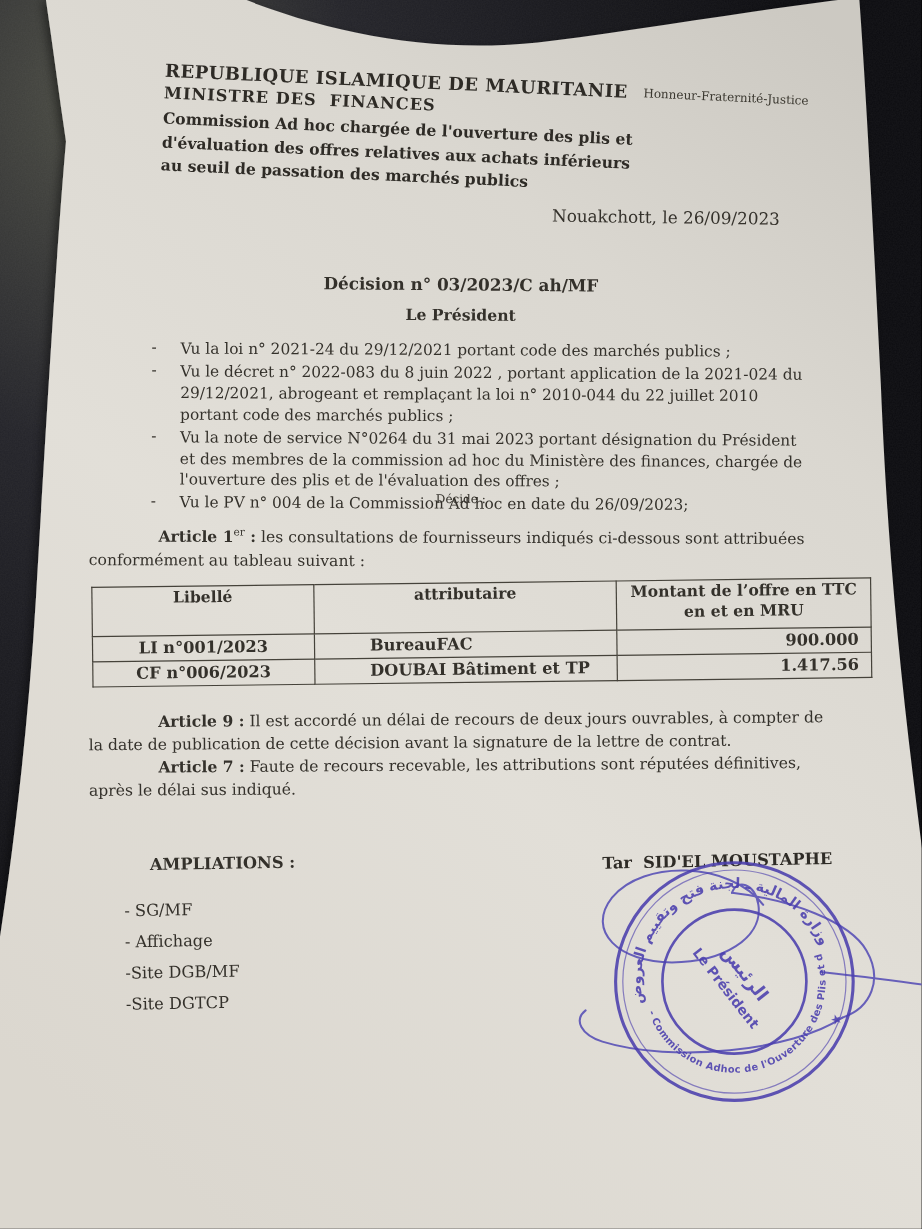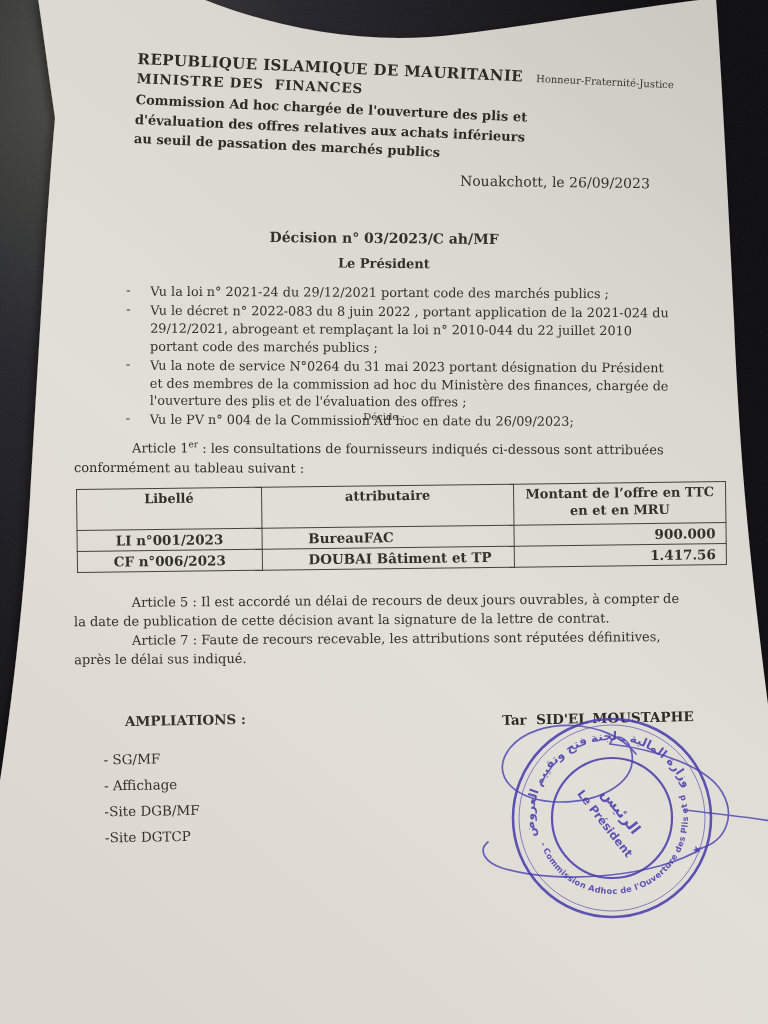--- a/index.html
+++ b/index.html
@@ -28,21 +28,21 @@
   .dash{flex:0 0 24px;font-size:12.8px;}
   .wtext{font-size:12.8px;line-height:1.4;width:520px;}
 
   #decide-line{left:84px;top:411px;width:600px;text-align:center;
                font-size:10px;font-weight:normal;}
 
   .article{font-size:13px;line-height:1.5;text-indent:58px;margin:0;}
   #article1-block{left:74px;top:439px;width:626px;transform:rotate(.2deg);}
   #articles23-block{left:74px;top:592px;width:620px;transform:rotate(-.4deg);}
   #articles23-block .article{line-height:1.45;}
-  .art-label{font-weight:normal;}
+  .art-label{font-weight:bold;}
   .art-sup{font-size:.68em;vertical-align:super;font-weight:normal;}
 
   #award-table{left:76px;top:489px;width:650px;border-collapse:collapse;
                transform:rotate(-.7deg);transform-origin:0 0;}
   #award-table th,#award-table td{border:1.6px solid #45423a;font-weight:bold;}
   #award-table th{font-size:13px;text-align:center;padding:2px 4px;height:36px;vertical-align:top;line-height:1.3;}
   #award-table td{font-size:13.5px;height:20px;padding:0 4px;}
   .col-lib{width:182px;} .col-att{width:252px;} .col-mnt{width:212px;}
   td.c-lib{text-align:center;}
   td.c-att{text-align:left;padding-left:46px !important;}
@@ -158,21 +158,21 @@
       </tr>
       <tr>
         <td class="c-lib">CF n°006/2023</td>
         <td class="c-att">DOUBAI Bâtiment et TP</td>
         <td class="c-mnt">1.417.56</td>
       </tr>
     </tbody>
   </table>
 
   <div class="abs" id="articles23-block">
-    <p class="article"><span class="art-label">Article 5 :</span><span> Il est accordé un délai de recours de deux jours ouvrables, à compter de la date de publication de cette décision avant la signature de la lettre de contrat.</span></p>
+    <p class="article"><span class="art-label">Article 9 :</span><span> Il est accordé un délai de recours de deux jours ouvrables, à compter de la date de publication de cette décision avant la signature de la lettre de contrat.</span></p>
     <p class="article"><span class="art-label">Article 7 :</span><span> Faute de recours recevable, les attributions sont réputées définitives, après le délai sus indiqué.</span></p>
   </div>
 
   <div class="abs" id="ampliations-block">
     <div class="amp-title">AMPLIATIONS :</div>
     <ul>
       <li>- SG/MF</li>
       <li>- Affichage</li>
       <li>-Site DGB/MF</li>
       <li>-Site DGTCP</li>

